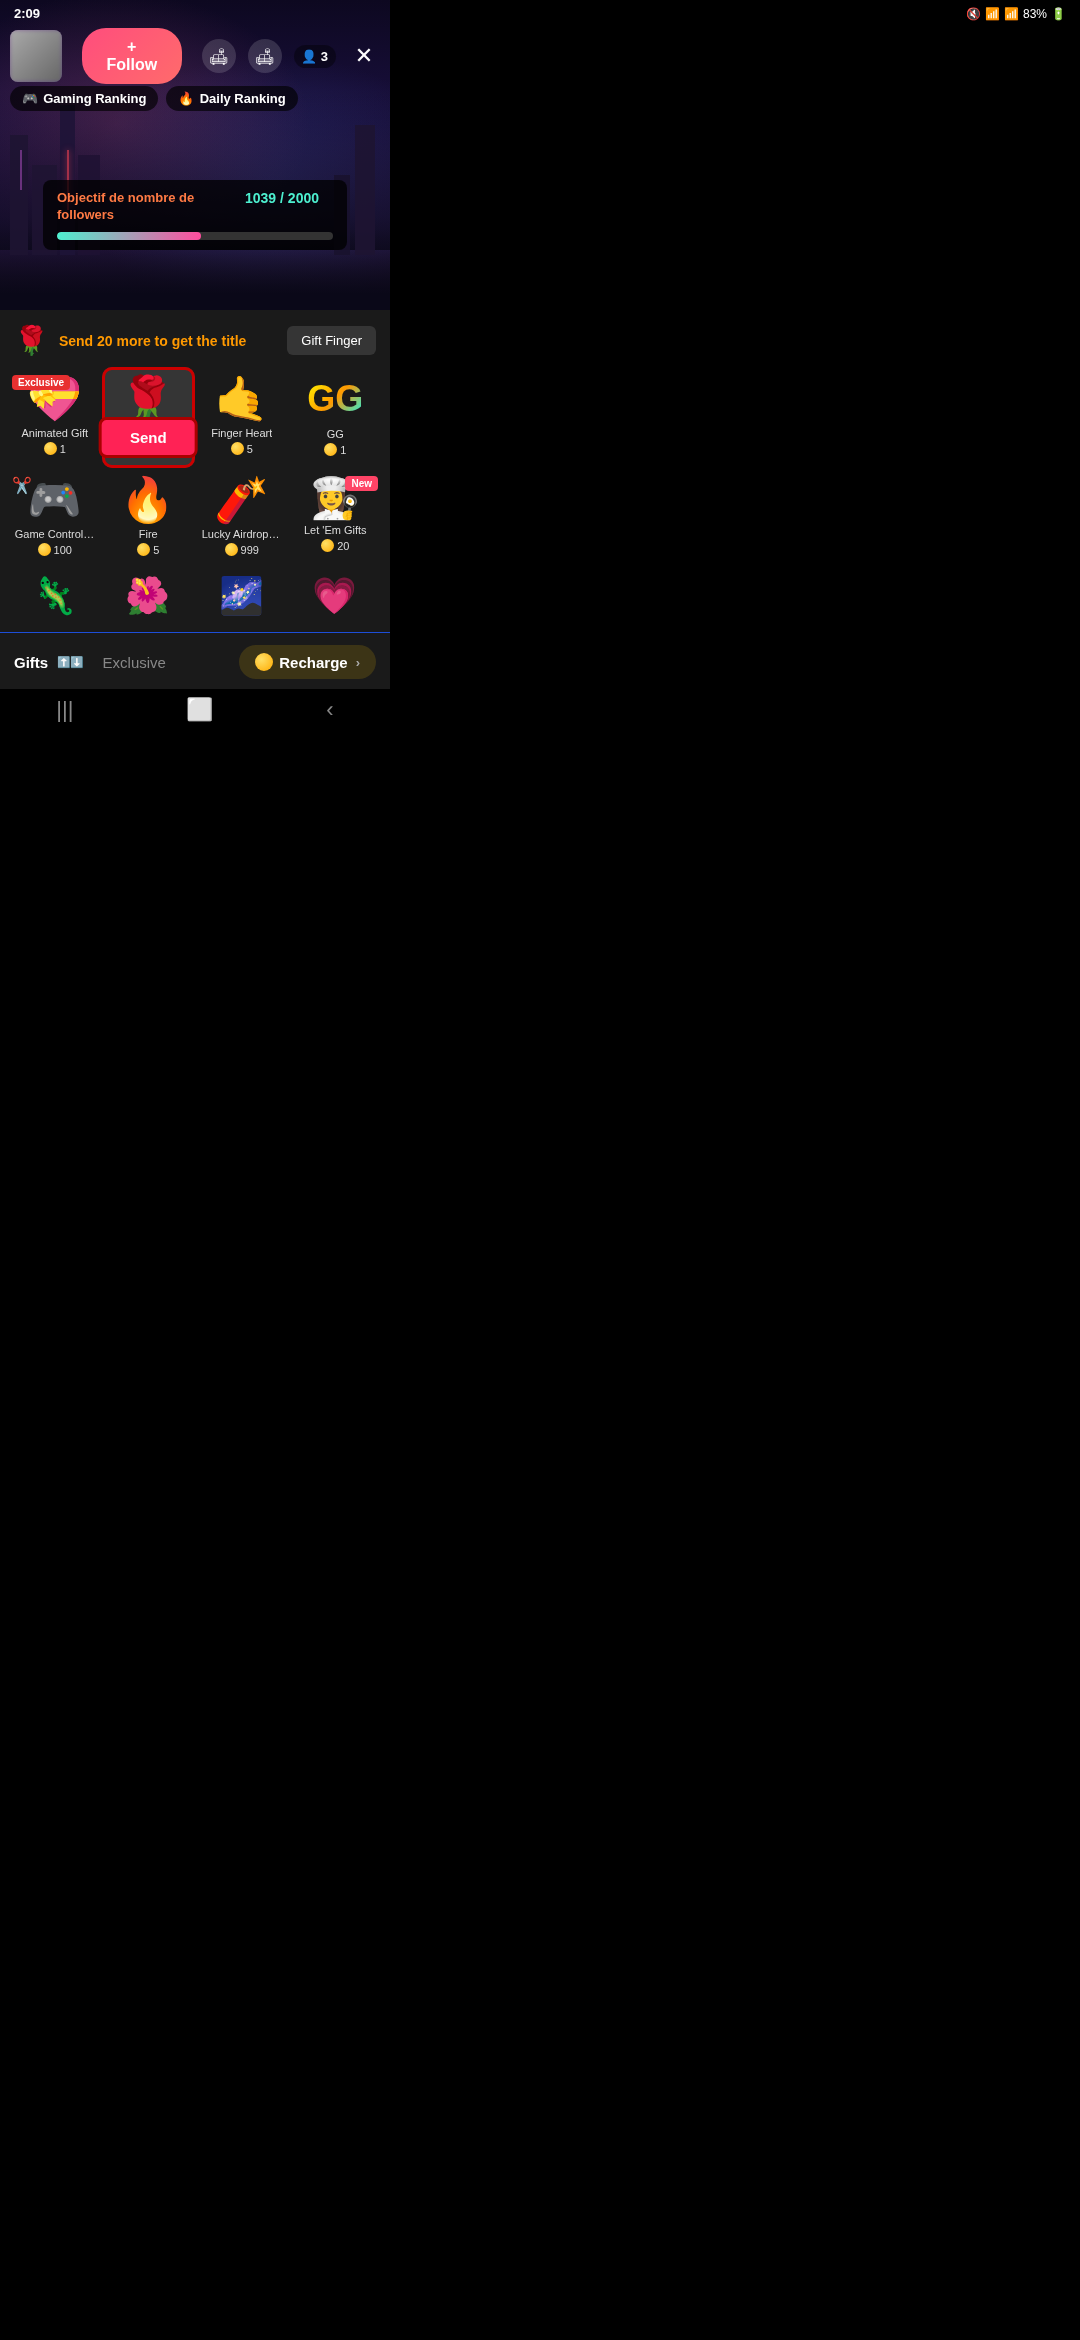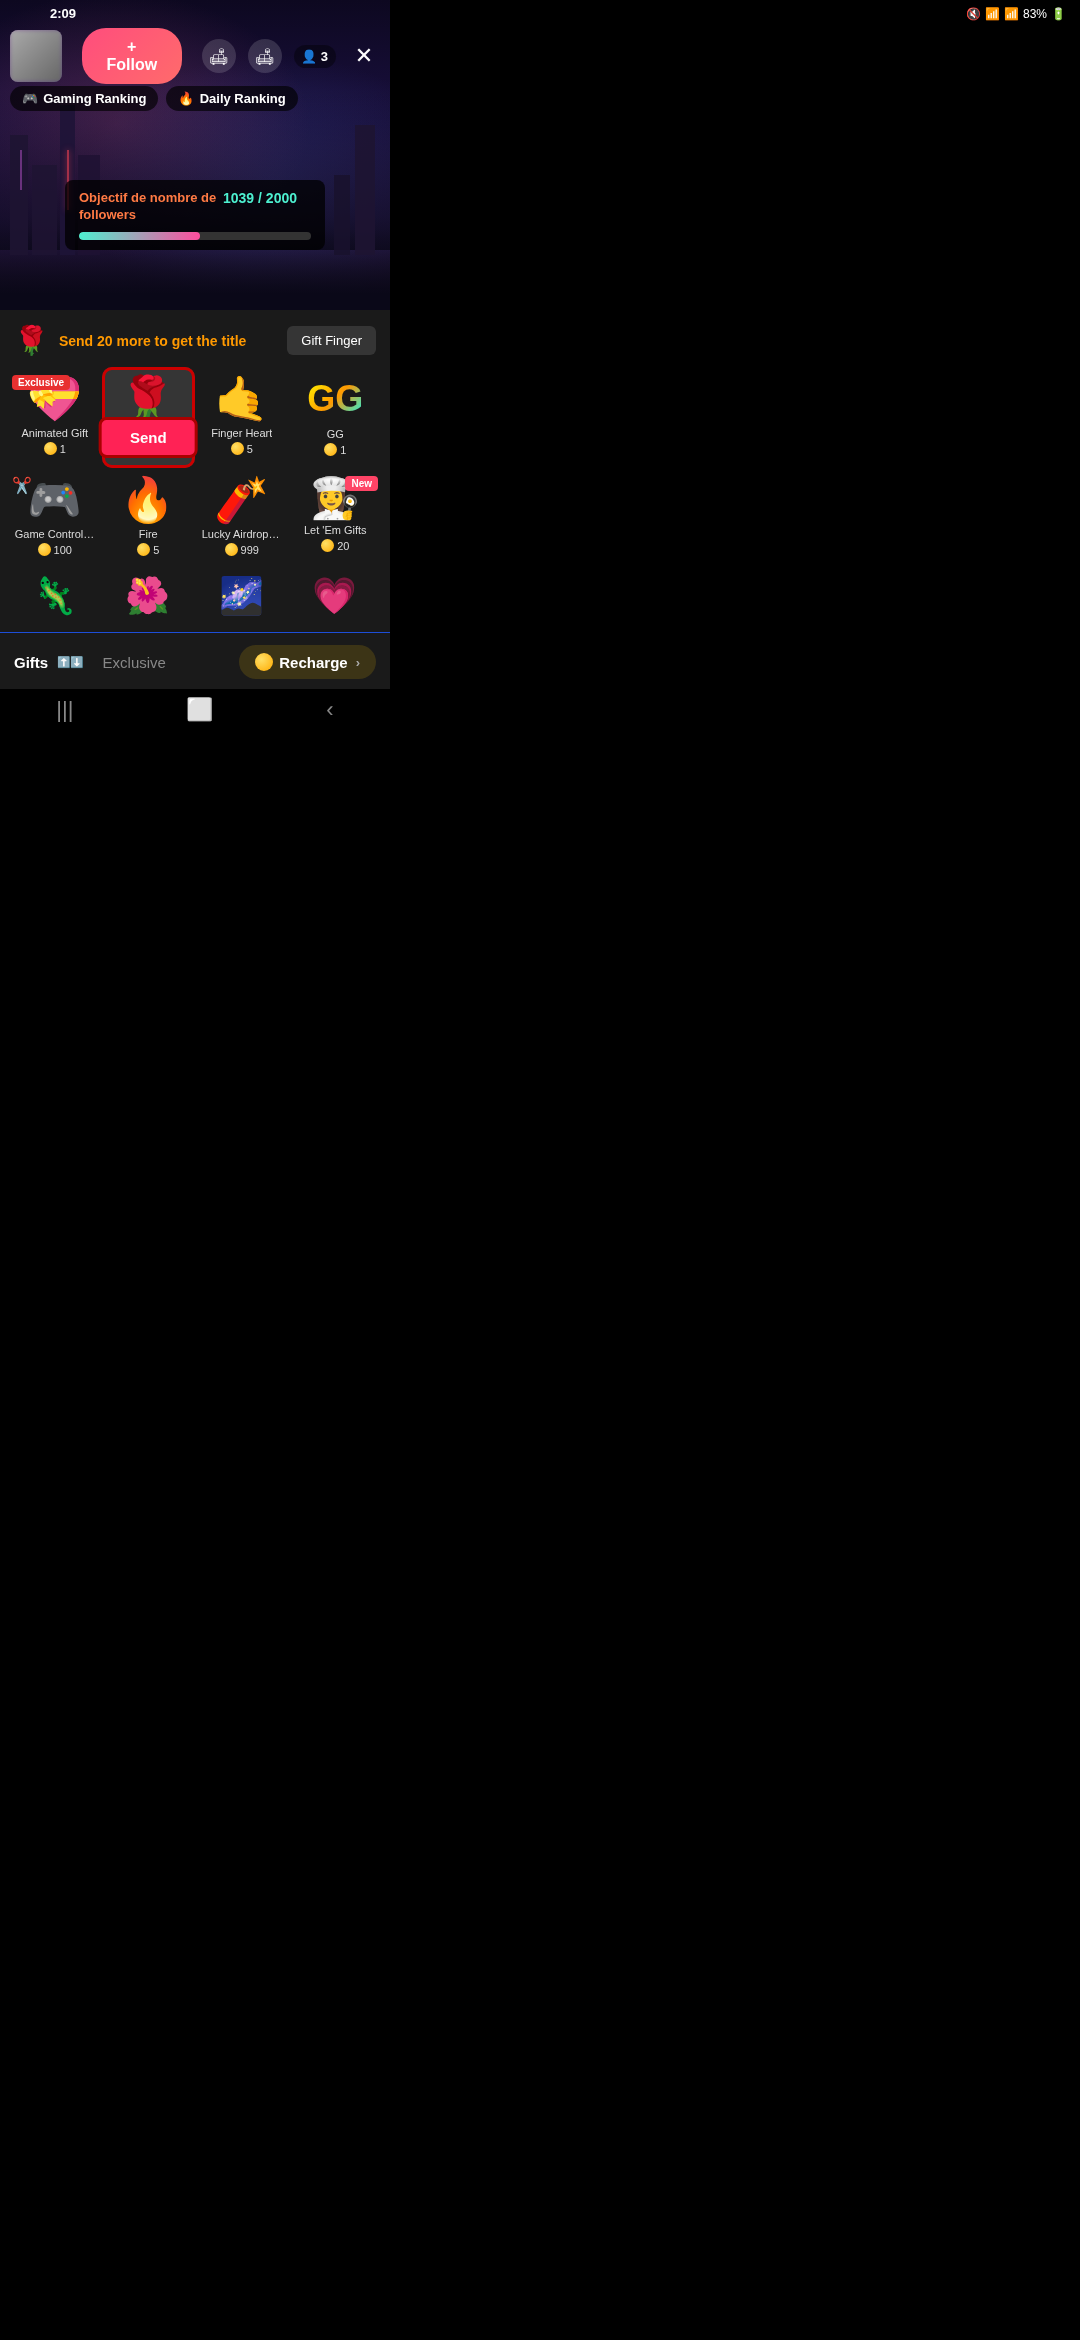--- a/index.html
+++ b/index.html
@@ -16,21 +16,20 @@
     
     .status-bar {
       display: flex;
       justify-content: space-between;
       align-items: flex-end;
       padding: 6px 14px 4px;
       background: transparent;
       position: absolute;
       top: 0; left: 0; right: 0;
       z-index: 100;
-      margin-left: 36px;
     }
     .status-time { font-size: 13px; font-weight: 600; color: #fff; }
     .status-icons { display: flex; align-items: center; gap: 4px; font-size: 12px; color: #fff; }
 
     
     .stream-area {
       position: relative;
       width: 100%;
       height: 310px;
       overflow: hidden;
@@ -153,21 +152,21 @@
       gap: 5px;
       color: #fff;
     }
 
     
     .follower-goal {
       position: absolute;
       bottom: 60px;
       left: 50%;
       transform: translateX(-50%);
-      width: 260px;
+      width: 304px;
       background: rgba(0,0,0,0.75);
       border-radius: 8px;
       padding: 10px 14px;
       z-index: 10;
     }
 
     .follower-goal-title {
       font-size: 13px;
       color: #ff7a44;
       font-weight: 600;

